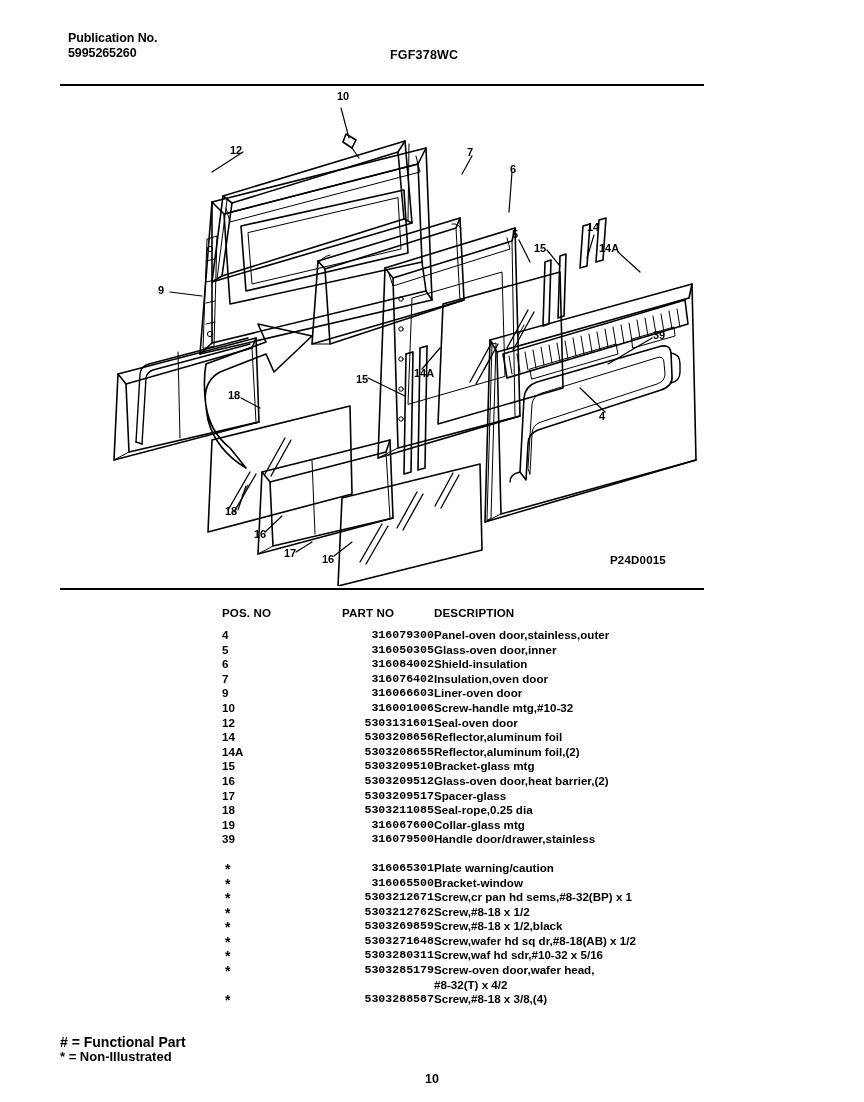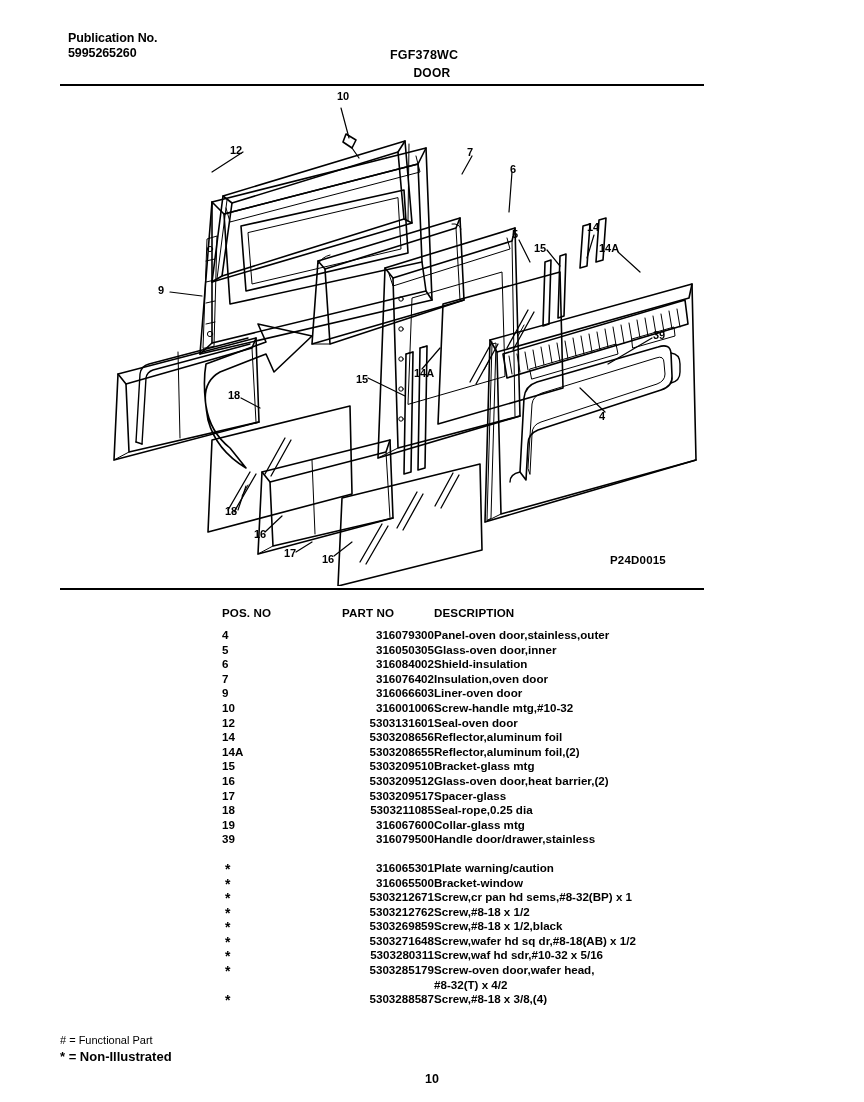--- a/index.html
+++ b/index.html
@@ -108,38 +108,38 @@
   table.parts td {
     font-size: 11.6px;
     font-weight: bold;
     padding: 0;
     line-height: 14.6px;
     white-space: nowrap;
     vertical-align: top;
   }
   th.c-pos, td.c-pos { width: 120px; text-align: left; }
   th.c-part { width: 92px; text-align: right; padding-right: 0; }
-  td.c-part { width: 92px; text-align: right; }
+  td.c-part { width: 92px; text-align: right; font-family: Liberation Mono, monospace; }
   th.c-desc, td.c-desc { padding-left: 26px; text-align: left; }
   tr.spacer td { height: 14px; line-height: 14px; font-size: 1px; }
   td.c-pos .star {
     display: inline-block;
     font-size: 14px;
     line-height: 11px;
     position: relative;
     top: 2px;
     padding-left: 3px;
   }
 
   
   .legend-func {
     position: absolute;
     left: 60px; top: 1034px;
-    font-size: 11px;
-    font-weight: normal;
+    font-size: 14px;
+    font-weight: bold;
   }
   .legend-nonill {
     position: absolute;
     left: 60px; top: 1049px;
     font-size: 13px;
     font-weight: bold;
   }
   .footer-date {
     position: absolute;
     left: 60px; top: 1136px;
@@ -161,21 +161,20 @@
   }
 </style>
 </head>
 <body>
 
 <div class="page">
 
   <div class="pub-label">Publication No.</div>
   <div class="pub-number">5995265260</div>
   <div class="model-number">FGF378WC</div>
-  <div class="section-title">DOOR</div>
   <div class="rule-top"></div>
 
   <div class="diagram-area">
     <svg width="750" height="500" viewBox="0 0 750 500" xmlns="http://www.w3.org/2000/svg">
       <g fill="none" stroke="#000" stroke-width="1.6" stroke-linejoin="round" stroke-linecap="round">
 
         <g>
           <path d="M152,196 L163,110 L345,55 L352,137 Z"></path>
           <path d="M162,190 L172,117 L338,66 L344,133 Z"></path>
           <path d="M152,196 L162,190 M163,110 L172,117 M345,55 L338,66 M352,137 L344,133"></path>

